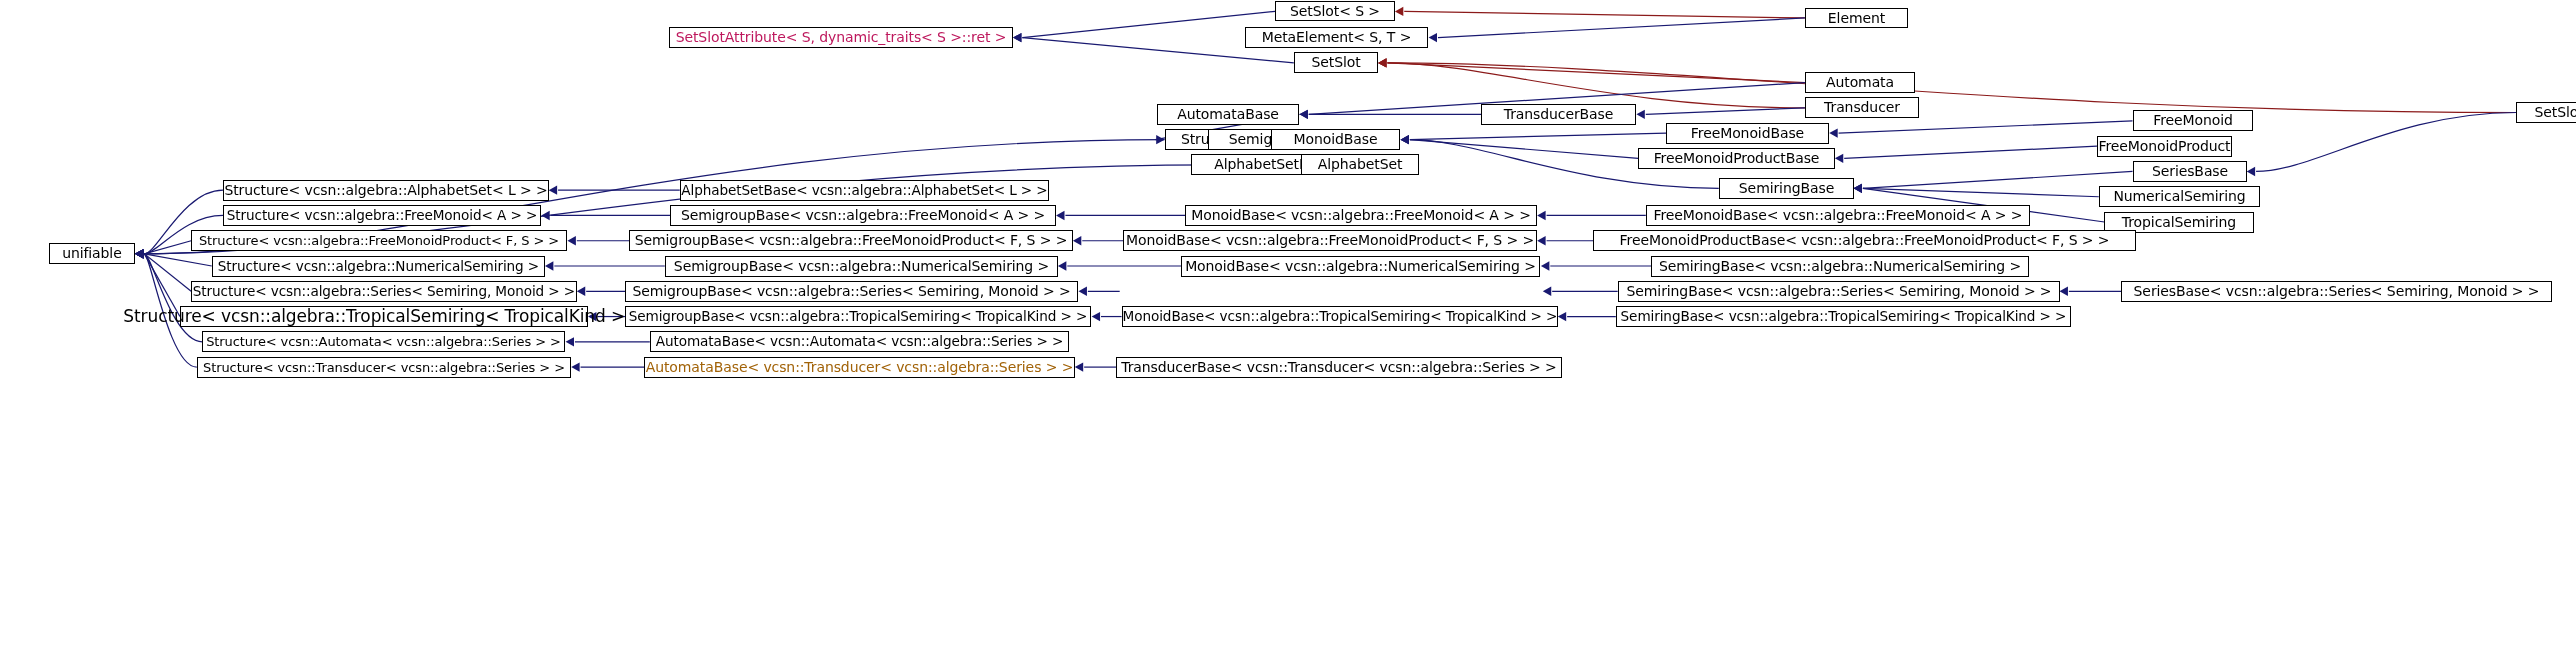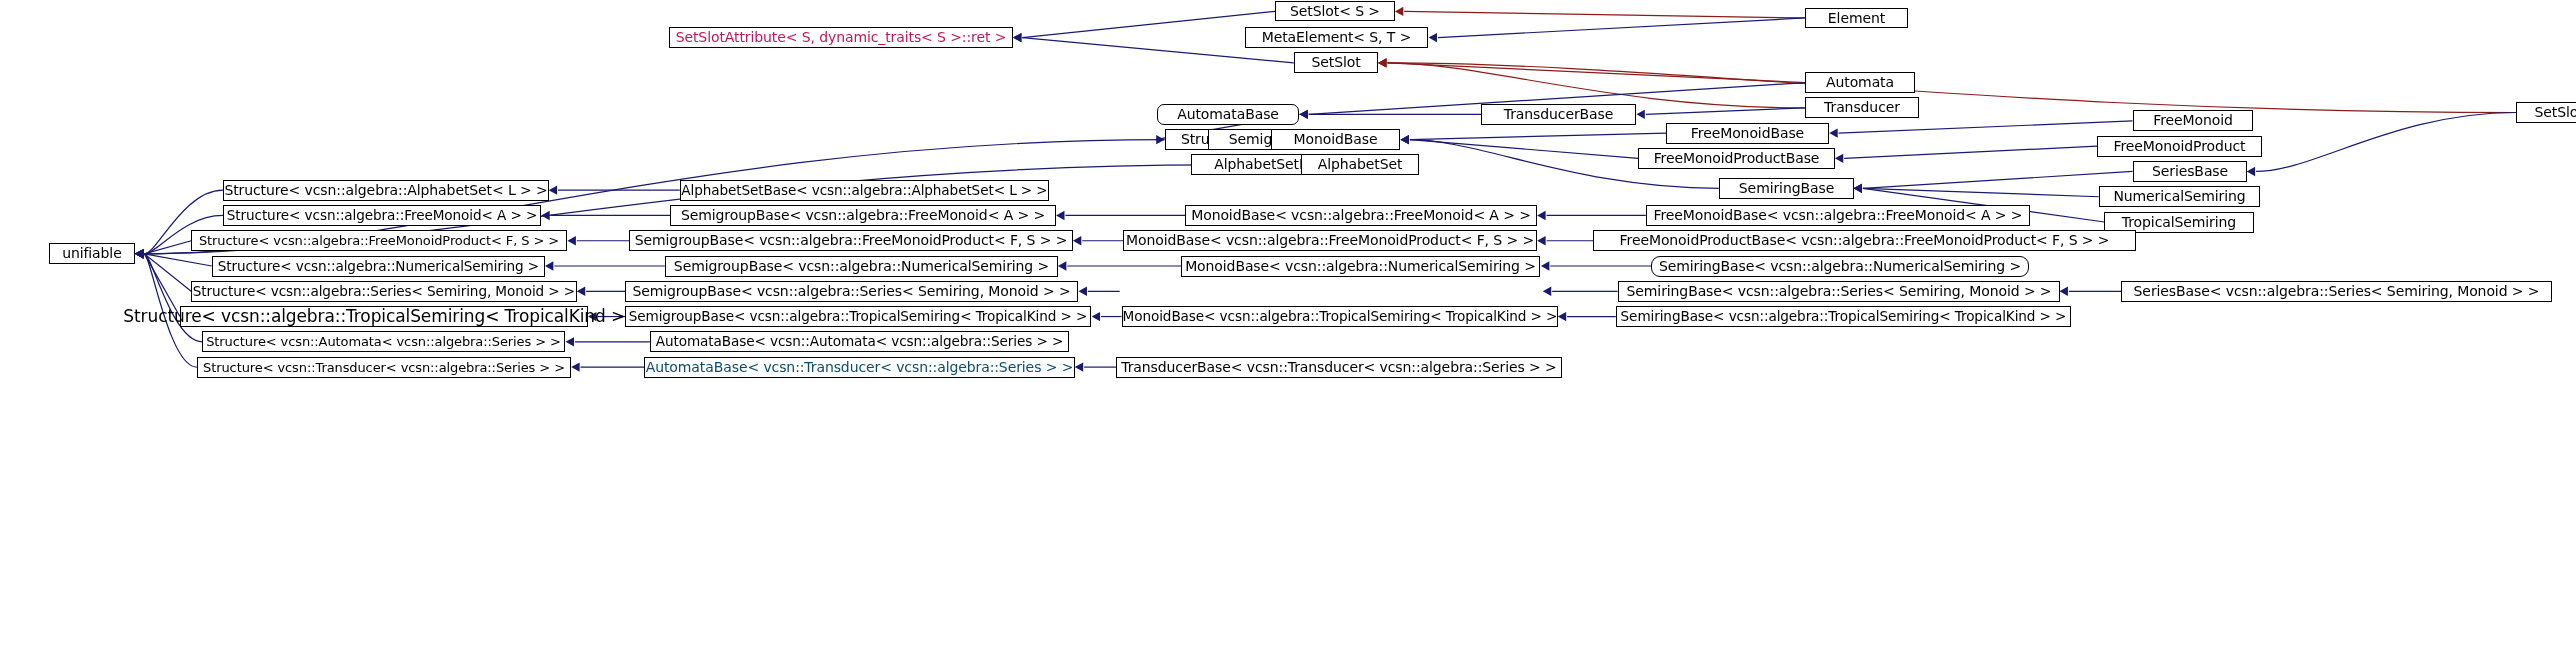--- a/index.html
+++ b/index.html
@@ -162,29 +162,29 @@
       <polygon points="0,0 -9,-5 -9,5" fill="#191970" transform="translate(1098,392) rotate(180)"></polygon>
     </svg>
   <div id="node-layer">
       <div class="node" style="left: 1228px; top: 0.9px; width: 120px; height: 20.6px; border-color: rgb(0, 0, 0); background: rgb(255, 255, 255); color: rgb(0, 0, 0);">SetSlot&lt; S &gt;</div>
       <div class="node" style="left: 1758px; top: 7.5px; width: 103px; height: 20.6px; border-color: rgb(0, 0, 0); background: rgb(255, 255, 255); color: rgb(0, 0, 0);">Element</div>
       <div class="node" style="left: 622px; top: 27px; width: 344px; height: 20.6px; border-color: rgb(0, 0, 0); background: rgb(255, 255, 255); color: #be185d;">SetSlotAttribute&lt; S, dynamic_traits&lt; S &gt;::ret &gt;</div>
       <div class="node" style="left: 1198px; top: 27px; width: 183px; height: 20.6px; border-color: rgb(0, 0, 0); background: rgb(255, 255, 255); color: rgb(0, 0, 0);">MetaElement&lt; S, T &gt;</div>
       <div class="node" style="left: 1247px; top: 52px; width: 84px; height: 20.6px; border-color: rgb(0, 0, 0); background: rgb(255, 255, 255); color: rgb(0, 0, 0);">SetSlot</div>
       <div class="node" style="left: 1758px; top: 72px; width: 110px; height: 20.6px; border-color: rgb(0, 0, 0); background: rgb(255, 255, 255); color: rgb(0, 0, 0);">Automata</div>
       <div class="node" style="left: 1758px; top: 97px; width: 114px; height: 20.6px; border-color: rgb(0, 0, 0); background: rgb(255, 255, 255); color: rgb(0, 0, 0);">Transducer</div>
-      <div class="node" style="left: 1110px; top: 104px; width: 142px; height: 20.6px; border-color: rgb(0, 0, 0); background: rgb(255, 255, 255); color: rgb(0, 0, 0); border-radius: 7px;">AutomataBase</div>
+      <div class="node" style="left: 1110px; top: 104px; width: 142px; height: 20.6px; border-color: rgb(0, 0, 0); background: rgb(255, 255, 255); color: rgb(0, 0, 0);">AutomataBase</div>
       <div class="node" style="left: 1434px; top: 104px; width: 155px; height: 20.6px; border-color: rgb(0, 0, 0); background: rgb(255, 255, 255); color: rgb(0, 0, 0);">TransducerBase</div>
       <div class="node" style="left: 2086px; top: 110px; width: 120px; height: 20.6px; border-color: rgb(0, 0, 0); background: rgb(255, 255, 255); color: rgb(0, 0, 0);">FreeMonoid</div>
       <div class="node" style="left: 2469px; top: 102px; width: 86px; height: 20.6px; border-color: rgb(0, 0, 0); background: rgb(255, 255, 255); color: rgb(0, 0, 0);">SetSlot</div>
       <div class="node" style="left: 1619px; top: 123px; width: 163px; height: 20.6px; border-color: rgb(0, 0, 0); background: rgb(255, 255, 255); color: rgb(0, 0, 0);">FreeMonoidBase</div>
       <div class="node" style="left: 1118px; top: 129px; width: 154px; height: 20.6px; border-color: rgb(0, 0, 0); background: rgb(255, 255, 255); color: rgb(0, 0, 0);">Structure&lt; Self &gt;</div>
       <div class="node" style="left: 1161px; top: 129px; width: 150px; height: 20.6px; border-color: rgb(0, 0, 0); background: rgb(255, 255, 255); color: rgb(0, 0, 0);">SemigroupBase</div>
       <div class="node" style="left: 1224px; top: 129px; width: 129px; height: 20.6px; border-color: rgb(0, 0, 0); background: rgb(255, 255, 255); color: rgb(0, 0, 0);">MonoidBase</div>
-      <div class="node" style="left: 2050px; top: 136px; width: 165px; height: 20.6px; border-color: rgb(0, 0, 0); background: rgb(255, 255, 255); color: rgb(0, 0, 0);">FreeMonoidProduct</div>
+      <div class="node" style="left: 2050px; top: 136px; width: 135px; height: 20.6px; border-color: rgb(0, 0, 0); background: rgb(255, 255, 255); color: rgb(0, 0, 0);">FreeMonoidProduct</div>
       <div class="node" style="left: 1591px; top: 148px; width: 197px; height: 20.6px; border-color: rgb(0, 0, 0); background: rgb(255, 255, 255); color: rgb(0, 0, 0);">FreeMonoidProductBase</div>
       <div class="node" style="left: 1168px; top: 154px; width: 112px; height: 20.6px; border-color: rgb(0, 0, 0); background: rgb(255, 255, 255); color: rgb(0, 0, 0);">Structure</div>
       <div class="node" style="left: 1144px; top: 154px; width: 165px; height: 20.6px; border-color: rgb(0, 0, 0); background: rgb(255, 255, 255); color: rgb(0, 0, 0);">AlphabetSetBase</div>
       <div class="node" style="left: 1254px; top: 154px; width: 118px; height: 20.6px; border-color: rgb(0, 0, 0); background: rgb(255, 255, 255); color: rgb(0, 0, 0);">AlphabetSet</div>
       <div class="node" style="left: 2086px; top: 161px; width: 114px; height: 20.6px; border-color: rgb(0, 0, 0); background: rgb(255, 255, 255); color: rgb(0, 0, 0);">SeriesBase</div>
       <div class="node" style="left: 1672px; top: 178px; width: 135px; height: 20.6px; border-color: rgb(0, 0, 0); background: rgb(255, 255, 255); color: rgb(0, 0, 0);">SemiringBase</div>
       <div class="node" style="left: 2052px; top: 186px; width: 161px; height: 20.6px; border-color: rgb(0, 0, 0); background: rgb(255, 255, 255); color: rgb(0, 0, 0);">NumericalSemiring</div>
       <div class="node" style="left: 2057px; top: 212px; width: 150px; height: 20.6px; border-color: rgb(0, 0, 0); background: rgb(255, 255, 255); color: rgb(0, 0, 0);">TropicalSemiring</div>
       <div class="node" style="left: 176px; top: 180px; width: 326px; height: 20.6px; border-color: rgb(0, 0, 0); background: rgb(255, 255, 255); color: rgb(0, 0, 0);">Structure&lt; vcsn::algebra::AlphabetSet&lt; L &gt; &gt;</div>
       <div class="node" style="left: 633px; top: 180px; width: 369px; height: 20.6px; border-color: rgb(0, 0, 0); background: rgb(255, 255, 255); color: rgb(0, 0, 0); font-size: 13.6px;">AlphabetSetBase&lt; vcsn::algebra::AlphabetSet&lt; L &gt; &gt;</div>
@@ -192,30 +192,30 @@
       <div class="node" style="left: 623px; top: 205px; width: 386px; height: 20.6px; border-color: rgb(0, 0, 0); background: rgb(255, 255, 255); color: rgb(0, 0, 0);">SemigroupBase&lt; vcsn::algebra::FreeMonoid&lt; A &gt; &gt;</div>
       <div class="node" style="left: 1138px; top: 205px; width: 352px; height: 20.6px; border-color: rgb(0, 0, 0); background: rgb(255, 255, 255); color: rgb(0, 0, 0);">MonoidBase&lt; vcsn::algebra::FreeMonoid&lt; A &gt; &gt;</div>
       <div class="node" style="left: 1599px; top: 205px; width: 384px; height: 20.6px; border-color: rgb(0, 0, 0); background: rgb(255, 255, 255); color: rgb(0, 0, 0);">FreeMonoidBase&lt; vcsn::algebra::FreeMonoid&lt; A &gt; &gt;</div>
       <div class="node" style="left: 144px; top: 230px; width: 376px; height: 20.6px; border-color: rgb(0, 0, 0); background: rgb(255, 255, 255); color: rgb(0, 0, 0); font-size: 13px;">Structure&lt; vcsn::algebra::FreeMonoidProduct&lt; F, S &gt; &gt;</div>
       <div class="node" style="left: 582px; top: 230px; width: 444px; height: 20.6px; border-color: rgb(0, 0, 0); background: rgb(255, 255, 255); color: rgb(0, 0, 0);">SemigroupBase&lt; vcsn::algebra::FreeMonoidProduct&lt; F, S &gt; &gt;</div>
       <div class="node" style="left: 1076px; top: 230px; width: 414px; height: 20.6px; border-color: rgb(0, 0, 0); background: rgb(255, 255, 255); color: rgb(0, 0, 0);">MonoidBase&lt; vcsn::algebra::FreeMonoidProduct&lt; F, S &gt; &gt;</div>
       <div class="node" style="left: 1546px; top: 230px; width: 543px; height: 20.6px; border-color: rgb(0, 0, 0); background: rgb(255, 255, 255); color: rgb(0, 0, 0);">FreeMonoidProductBase&lt; vcsn::algebra::FreeMonoidProduct&lt; F, S &gt; &gt;</div>
       <div class="node" style="left: 165px; top: 256px; width: 333px; height: 20.6px; border-color: rgb(0, 0, 0); background: rgb(255, 255, 255); color: rgb(0, 0, 0); font-size: 13.6px;">Structure&lt; vcsn::algebra::NumericalSemiring &gt;</div>
       <div class="node" style="left: 618px; top: 256px; width: 393px; height: 20.6px; border-color: rgb(0, 0, 0); background: rgb(255, 255, 255); color: rgb(0, 0, 0);">SemigroupBase&lt; vcsn::algebra::NumericalSemiring &gt;</div>
       <div class="node" style="left: 1134px; top: 256px; width: 359px; height: 20.6px; border-color: rgb(0, 0, 0); background: rgb(255, 255, 255); color: rgb(0, 0, 0);">MonoidBase&lt; vcsn::algebra::NumericalSemiring &gt;</div>
-      <div class="node" style="left: 1604px; top: 256px; width: 378px; height: 20.6px; border-color: rgb(0, 0, 0); background: rgb(255, 255, 255); color: rgb(0, 0, 0); border-radius: 9px;">SemiringBase&lt; vcsn::algebra::NumericalSemiring &gt;</div>
+      <div class="node" style="left: 1604px; top: 256px; width: 378px; height: 20.6px; border-color: rgb(0, 0, 0); background: rgb(255, 255, 255); color: rgb(0, 0, 0);">SemiringBase&lt; vcsn::algebra::NumericalSemiring &gt;</div>
       <div class="node" style="left: 144px; top: 281px; width: 386px; height: 20.6px; border-color: rgb(0, 0, 0); background: rgb(255, 255, 255); color: rgb(0, 0, 0); font-size: 13.6px;">Structure&lt; vcsn::algebra::Series&lt; Semiring, Monoid &gt; &gt;</div>
       <div class="node" style="left: 578px; top: 281px; width: 453px; height: 20.6px; border-color: rgb(0, 0, 0); background: rgb(255, 255, 255); color: rgb(0, 0, 0);">SemigroupBase&lt; vcsn::algebra::Series&lt; Semiring, Monoid &gt; &gt;</div>
       <div class="node" style="left: 1571px; top: 281px; width: 442px; height: 20.6px; border-color: rgb(0, 0, 0); background: rgb(255, 255, 255); color: rgb(0, 0, 0);">SemiringBase&lt; vcsn::algebra::Series&lt; Semiring, Monoid &gt; &gt;</div>
       <div class="node" style="left: 2074px; top: 281px; width: 431px; height: 20.6px; border-color: rgb(0, 0, 0); background: rgb(255, 255, 255); color: rgb(0, 0, 0);">SeriesBase&lt; vcsn::algebra::Series&lt; Semiring, Monoid &gt; &gt;</div>
       <div class="node" style="left: 133px; top: 306px; width: 408px; height: 20.6px; border-color: rgb(0, 0, 0); background: rgb(255, 255, 255); color: rgb(0, 0, 0); font-size: 17px;">Structure&lt; vcsn::algebra::TropicalSemiring&lt; TropicalKind &gt; &gt;</div>
       <div class="node" style="left: 578px; top: 306px; width: 466px; height: 20.6px; border-color: rgb(0, 0, 0); background: rgb(255, 255, 255); color: rgb(0, 0, 0); font-size: 13.6px;">SemigroupBase&lt; vcsn::algebra::TropicalSemiring&lt; TropicalKind &gt; &gt;</div>
       <div class="node" style="left: 1075px; top: 306px; width: 436px; height: 20.6px; border-color: rgb(0, 0, 0); background: rgb(255, 255, 255); color: rgb(0, 0, 0); font-size: 13.6px;">MonoidBase&lt; vcsn::algebra::TropicalSemiring&lt; TropicalKind &gt; &gt;</div>
       <div class="node" style="left: 1569px; top: 306px; width: 455px; height: 20.6px; border-color: rgb(0, 0, 0); background: rgb(255, 255, 255); color: rgb(0, 0, 0); font-size: 13.6px;">SemiringBase&lt; vcsn::algebra::TropicalSemiring&lt; TropicalKind &gt; &gt;</div>
       <div class="node" style="left: 155px; top: 331px; width: 363px; height: 20.6px; border-color: rgb(0, 0, 0); background: rgb(255, 255, 255); color: rgb(0, 0, 0); font-size: 13px;">Structure&lt; vcsn::Automata&lt; vcsn::algebra::Series &gt; &gt;</div>
       <div class="node" style="left: 603px; top: 331px; width: 419px; height: 20.6px; border-color: rgb(0, 0, 0); background: rgb(255, 255, 255); color: rgb(0, 0, 0); font-size: 13.6px;">AutomataBase&lt; vcsn::Automata&lt; vcsn::algebra::Series &gt; &gt;</div>
       <div class="node" style="left: 150px; top: 357px; width: 374px; height: 20.6px; border-color: rgb(0, 0, 0); background: rgb(255, 255, 255); color: rgb(0, 0, 0); font-size: 13px;">Structure&lt; vcsn::Transducer&lt; vcsn::algebra::Series &gt; &gt;</div>
-      <div class="node" style="left: 597px; top: 357px; width: 431px; height: 20.6px; border-color: rgb(0, 0, 0); background: rgb(255, 255, 255); color: #0c4a6e;">AutomataBase&lt; vcsn::Transducer&lt; vcsn::algebra::Series &gt; &gt;</div>
+      <div class="node" style="left: 597px; top: 357px; width: 431px; height: 20.6px; border-color: rgb(0, 0, 0); background: rgb(255, 255, 255); color: #a16207;">AutomataBase&lt; vcsn::Transducer&lt; vcsn::algebra::Series &gt; &gt;</div>
       <div class="node" style="left: 1069px; top: 357px; width: 446px; height: 20.6px; border-color: rgb(0, 0, 0); background: rgb(255, 255, 255); color: rgb(0, 0, 0);">TransducerBase&lt; vcsn::Transducer&lt; vcsn::algebra::Series &gt; &gt;</div>
       <div class="node" style="left: 1.9px; top: 243px; width: 86px; height: 20.6px; border-color: rgb(0, 0, 0); background: rgb(255, 255, 255); color: rgb(0, 0, 0);">unifiable</div>
     </div>
 </div>
 
 
 </body></html>

